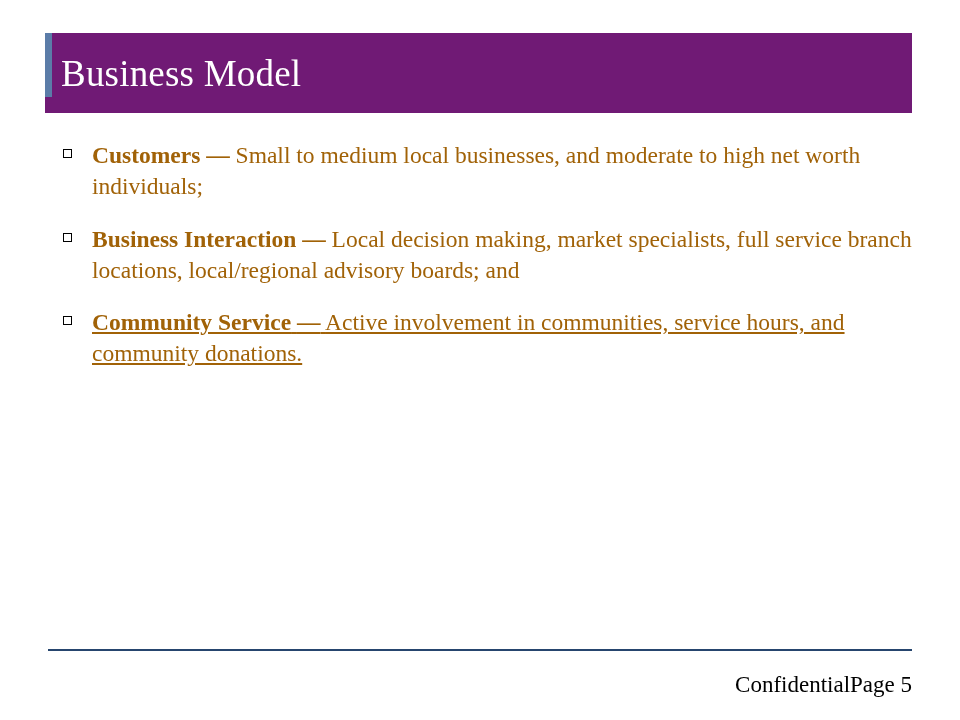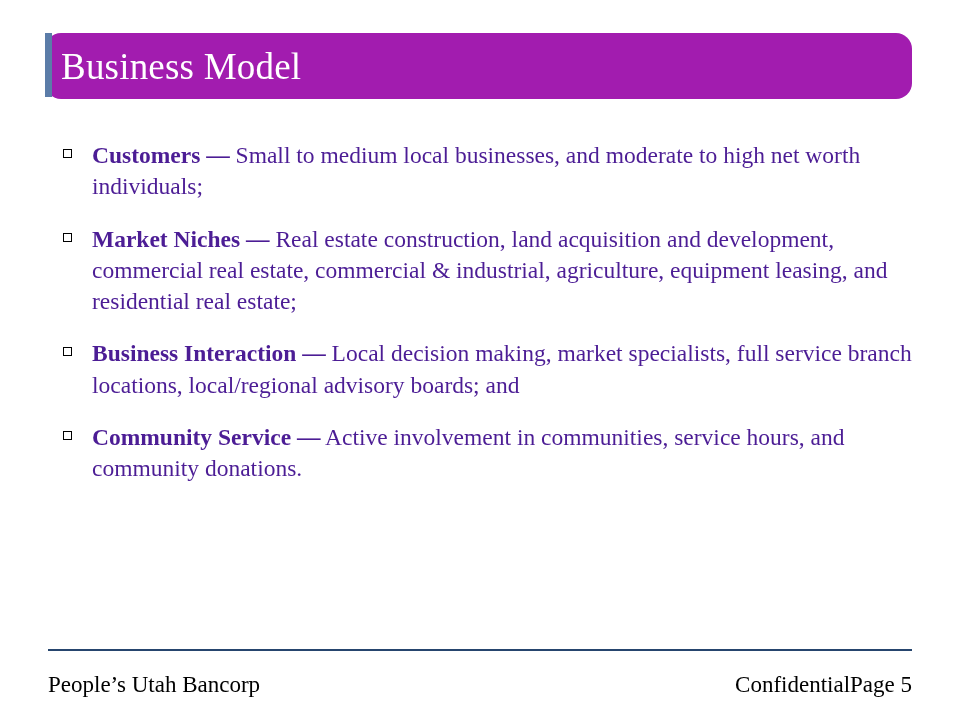--- a/index.html
+++ b/index.html
@@ -17,25 +17,24 @@
     position: relative;
     width: 960px;
     height: 720px;
     background: #ffffff;
   }
   .title-bar {
     position: absolute;
     left: 45px;
     top: 33px;
     width: 867px;
-    height: 66px;
-    background: #a21caf;
+    height: 80px;
+    background: #701a75;
     display: flex;
     align-items: center;
-    border-radius: 16px;
   }
   .title-accent {
     position: absolute;
     left: 45px;
     top: 33px;
     width: 7px;
     height: 64px;
     background: #5B7CA8;
   }
   .title-text {
@@ -56,24 +55,25 @@
     list-style: none;
     margin: 0;
     padding: 0;
   }
   ul.bullets > li {
     position: relative;
     padding-left: 37px;
     margin-bottom: 21px;
     font-size: 23.5px;
     line-height: 1.33;
-    color: #4c1d95;
+    color: #a16207;
   }
   ul.bullets > li:last-child {
     margin-bottom: 12px;
+    text-decoration: underline;
   }
   .bullet-marker {
     position: absolute;
     left: 8px;
     top: 9px;
     width: 9px;
     height: 9px;
     border: 1.5px solid #000;
     box-sizing: border-box;
     background: transparent;
@@ -124,26 +124,20 @@
   <div class="body-area">
     <ul class="bullets">
 
       <li>
         <span class="bullet-marker"></span>
         <span class="lead">Customers</span>
         <span class="dash">—</span>
         <span>Small to medium local businesses, and moderate to high net worth individuals;</span>
       </li>
 
-      <li>
-        <span class="bullet-marker"></span>
-        <span class="lead">Market Niches</span>
-        <span class="dash">—</span>
-        <span>Real estate construction, land acquisition and development, commercial real estate, commercial &amp; industrial, agriculture, equipment leasing, and residential real estate;</span>
-      </li>
 
 
       <li>
         <span class="bullet-marker"></span>
         <span class="lead">Business Interaction</span>
         <span class="dash">—</span>
         <span>Local decision making, market specialists, full service branch locations, local/regional advisory boards; and</span>
       </li>
 
       <li>
@@ -152,18 +146,17 @@
         <span class="dash">—</span>
         <span>Active involvement in communities, service hours, and community donations.</span>
       </li>
 
     </ul>
   </div>
 
   <div class="footer-rule"></div>
 
   <div class="footer">
-    <div class="footer-left">People’s Utah Bancorp</div>
     <div class="footer-center">Confidential</div>
     <div class="footer-right">Page 5</div>
   </div>
 
 </div>
 
 </body></html>

